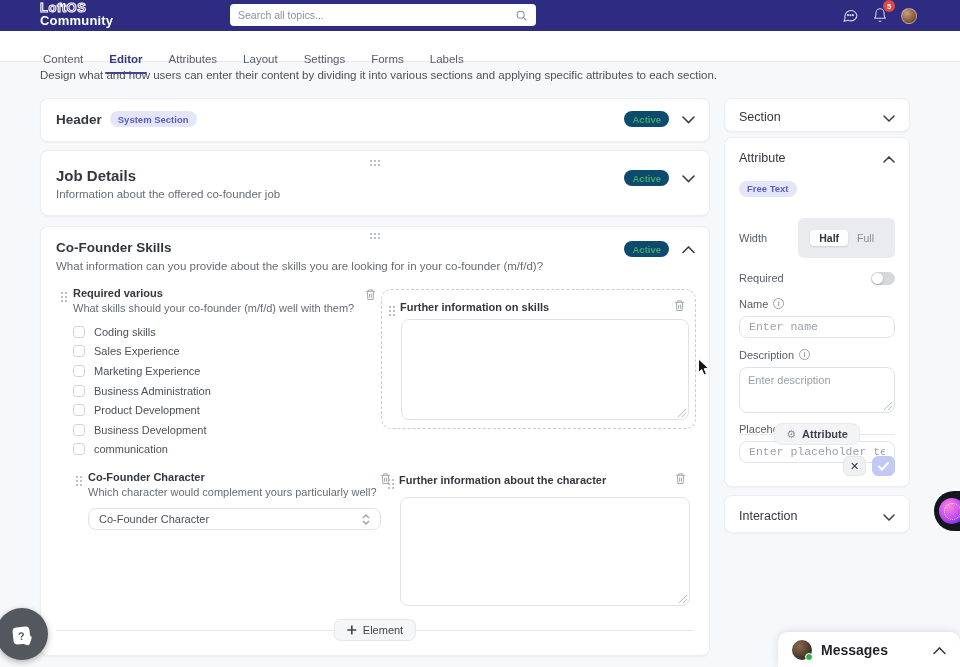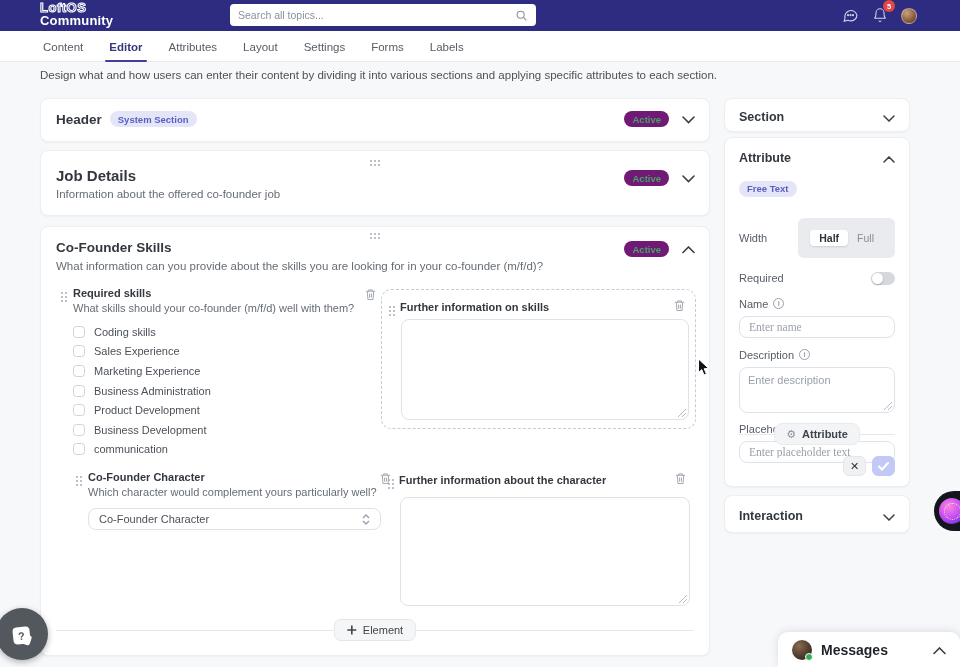--- a/index.html
+++ b/index.html
@@ -14,31 +14,31 @@
   .searchbox { position:absolute; left:230px; top:4px; width:306px; height:22px; background:#ffffff; border-radius:4px; display:flex; align-items:center; padding:0 8px; }
   .searchbox input { flex:1; border:none; outline:none; font-size:10.5px; color:#333; font-family:inherit; background:transparent; }
   .searchbox input::placeholder { color:#8b919b; }
   .top-icons { position:absolute; right:43px; top:0; height:31px; display:flex; align-items:center; gap:13px; }
   .bell-wrap { position:relative; }
   .count-badge { position:absolute; top:-7px; right:-7px; min-width:12px; height:12px; background:#e24646; color:#fff; font-size:7.5px; font-weight:700; border-radius:7px; display:flex; align-items:center; justify-content:center; padding:0 2px; }
   .avatar-top { width:16px; height:16px; border-radius:50%; background:radial-gradient(circle at 35% 30%, #cba37c, #7a4f35 70%, #42291a); border:1px solid rgba(255,255,255,.4); }
 
   
   .tabsbar { position:absolute; left:0; top:31px; width:960px; height:31px; background:#ffffff; border-bottom:1px solid #e8eaee; }
-  .tabs { position:absolute; left:43px; top:0; height:31px; display:flex; gap:26px; align-items:center; }
+  .tabs { position:absolute; left:43px; top:12px; height:31px; display:flex; gap:26px; align-items:center; }
   .tab { font-size:11.5px; color:#565d66; cursor:pointer; position:relative; height:31px; display:flex; align-items:center; }
   .tab.active { color:#37357f; font-weight:700; }
   .tab.active::after { content:""; position:absolute; left:-4px; right:-4px; bottom:0; height:2px; background:#413f9b; border-radius:1px; }
 
   .page-desc { position:absolute; left:40px; top:69px; width:880px; font-size:11.5px; color:#4b5158; }
 
   
   .card { position:absolute; background:#ffffff; border:1px solid #eceef2; border-radius:8px; box-shadow:0 1px 2px rgba(20,30,60,.04); }
   .badge { display:inline-block; font-size:9.5px; font-weight:600; padding:2.5px 8px; border-radius:10px; }
-  .badge.green { background:#701a75; color:#43a368; }
+  .badge.green { background:#0c4a6e; color:#43a368; }
   .badge.lav { background:#e4e6f8; color:#5a5ec2; }
   .chev { display:inline-block; }
   .dots-h { width:2px; height:2px; border-radius:50%; background:#a6adb6; box-shadow:4px 0 0 #a6adb6, 8px 0 0 #a6adb6, 0 4px 0 #a6adb6, 4px 4px 0 #a6adb6, 8px 4px 0 #a6adb6; }
   .dots-v { width:2px; height:2px; border-radius:50%; background:#a6adb6; box-shadow:4px 0 0 #a6adb6, 0 4px 0 #a6adb6, 4px 4px 0 #a6adb6, 0 8px 0 #a6adb6, 4px 8px 0 #a6adb6; }
   .card-title { font-weight:700; color:#33383f; }
   .sub { color:#666d75; }
 
   .hdr-row { display:flex; align-items:center; gap:8px;justify-content:center; }
   .right-ctrl { position:absolute; right:14px; display:flex; align-items:center; gap:13px; }
 
@@ -51,29 +51,29 @@
   .cb-label { font-size:11px; color:#4b5158; }
   .ta { width:100%; height:100%; border:1px solid #dfe3e9; border-radius:8px; resize:none; outline:none; font-family:inherit; font-size:11px; padding:6px 8px; color:#333; background:#fff; }
   .resize-corner { position:absolute; right:3px; bottom:3px; width:8px; height:8px; background:
       linear-gradient(135deg, transparent 50%, #b6bcc4 50%, #b6bcc4 56%, transparent 56%, transparent 70%, #b6bcc4 70%, #b6bcc4 76%, transparent 76%); pointer-events:none; }
   .dashed-box { position:absolute; border:1px dashed #c6ccd4; border-radius:10px; background:#fff; }
   .select { display:flex; align-items:center; justify-content:space-between; border:1px solid #dfe3e9; border-radius:8px; background:#fff; padding:0 10px; font-size:11px; color:#4b5158; cursor:pointer; }
   .add-el-btn { position:absolute; display:flex; align-items:center; gap:6px; background:#f5f6f8; border:1px solid #e3e6ec; border-radius:7px; padding:4px 12px; font-size:11px; color:#3f444c; cursor:pointer; }
   .divider-line { position:absolute; height:1px; background:#e6e8ed; }
 
   
-  .insp-title { font-size:12.5px; font-weight:700; color:#33383f; }
+  .insp-title { font-size:12.5px; font-weight:400; color:#33383f; }
   .insp-row { display:flex; align-items:center; justify-content:space-between; }
   .label-sm { font-size:11px; color:#565d66; display:flex; align-items:center; gap:5px; }
   .seg { background:#e9ebee; border-radius:6px; padding:12px; display:flex; cursor:pointer; }
   .seg span { font-size:10.5px; padding:2px 9px; border-radius:4px; color:#878e98; }
   .seg span.on { background:#fff; color:#2f3439; font-weight:700; box-shadow:0 1px 2px rgba(0,0,0,.12); }
   .toggle { width:24px; height:13px; background:#d5d8dd; border-radius:7px; position:relative; cursor:pointer; }
   .toggle .knob { position:absolute; left:1px; top:1px; width:11px; height:11px; background:#fff; border-radius:50%; box-shadow:0 1px 2px rgba(0,0,0,.25); }
-  .inp { width:100%; border:1px solid #dfe3e9; border-radius:8px; height:22px; padding:0 9px; font-size:11.5px; font-family:Liberation Serif, serif; outline:none; color:#333; background:#fff; }
+  .inp { width:100%; border:1px solid #dfe3e9; border-radius:8px; height:22px; padding:0 9px; font-size:11.5px; font-family:Liberation Mono, monospace; outline:none; color:#333; background:#fff; }
   .inp::placeholder, .ta::placeholder { color:#9aa0ab; }
   .info-i { width:11px; height:11px; border-radius:50%; border:1px solid #9aa1ab; color:#9aa1ab; font-size:7.5px; display:inline-flex; align-items:center; justify-content:center; font-weight:700; }
   .attr-btn { display:flex; align-items:center; gap:6px; background:#f3f4f6; border:1px solid #e8eaee; border-radius:8px; padding:4px 11px; font-size:11px; font-weight:600; color:#3f444c; cursor:pointer; }
   .gear { color:#8b919b; font-size:11px; line-height:1; }
   .sq-btn { width:23px; height:20px; border-radius:6px; display:flex; align-items:center; justify-content:center; cursor:pointer; }
   .sq-btn.cancel { background:#f0f1f3; border:1px solid #e3e6ec; color:#2f3439; font-size:11px; }
   .sq-btn.ok { background:#c3c9f5; border:1px solid #c3c9f5; }
 
   
   .help-fab { position:absolute; left:-4px; top:608px; width:52px; height:52px; border-radius:50%; background:#53585e; box-shadow:0 2px 6px rgba(0,0,0,.3); cursor:pointer; }
@@ -182,21 +182,21 @@
       <svg width="13" height="8" viewBox="0 0 13 8" fill="none" stroke="#3a3f46" stroke-width="1.6" stroke-linecap="round">
           <polyline points="1,6.5 6.5,1 12,6.5"></polyline>
         </svg>
     </span>
   </div>
 
   <div style="position:absolute; left:15px; top:60px; width:320px;">
     <div style="display:flex; align-items:flex-start;">
       <span class="dots-v" style="margin:5px 10px 0 5px;"></span>
       <div style="flex:1;">
-        <div class="el-title">Required skills</div>
+        <div class="el-title">Required various</div>
         <div class="el-sub">What skills should your co-founder (m/f/d) well with them?</div>
       </div>
       <span class="trash">
         <svg width="11" height="13" viewBox="0 0 24 26" fill="none" stroke="#9aa1ab" stroke-width="2">
             <path d="M2 6h20M8 6V3h8v3M5 6l1.4 18h11.2L19 6M10 11v9M14 11v9"></path>
           </svg>
       </span>
     </div>
     <div style="margin:8px 0 0 17px;">
       <div class="cb-row">

